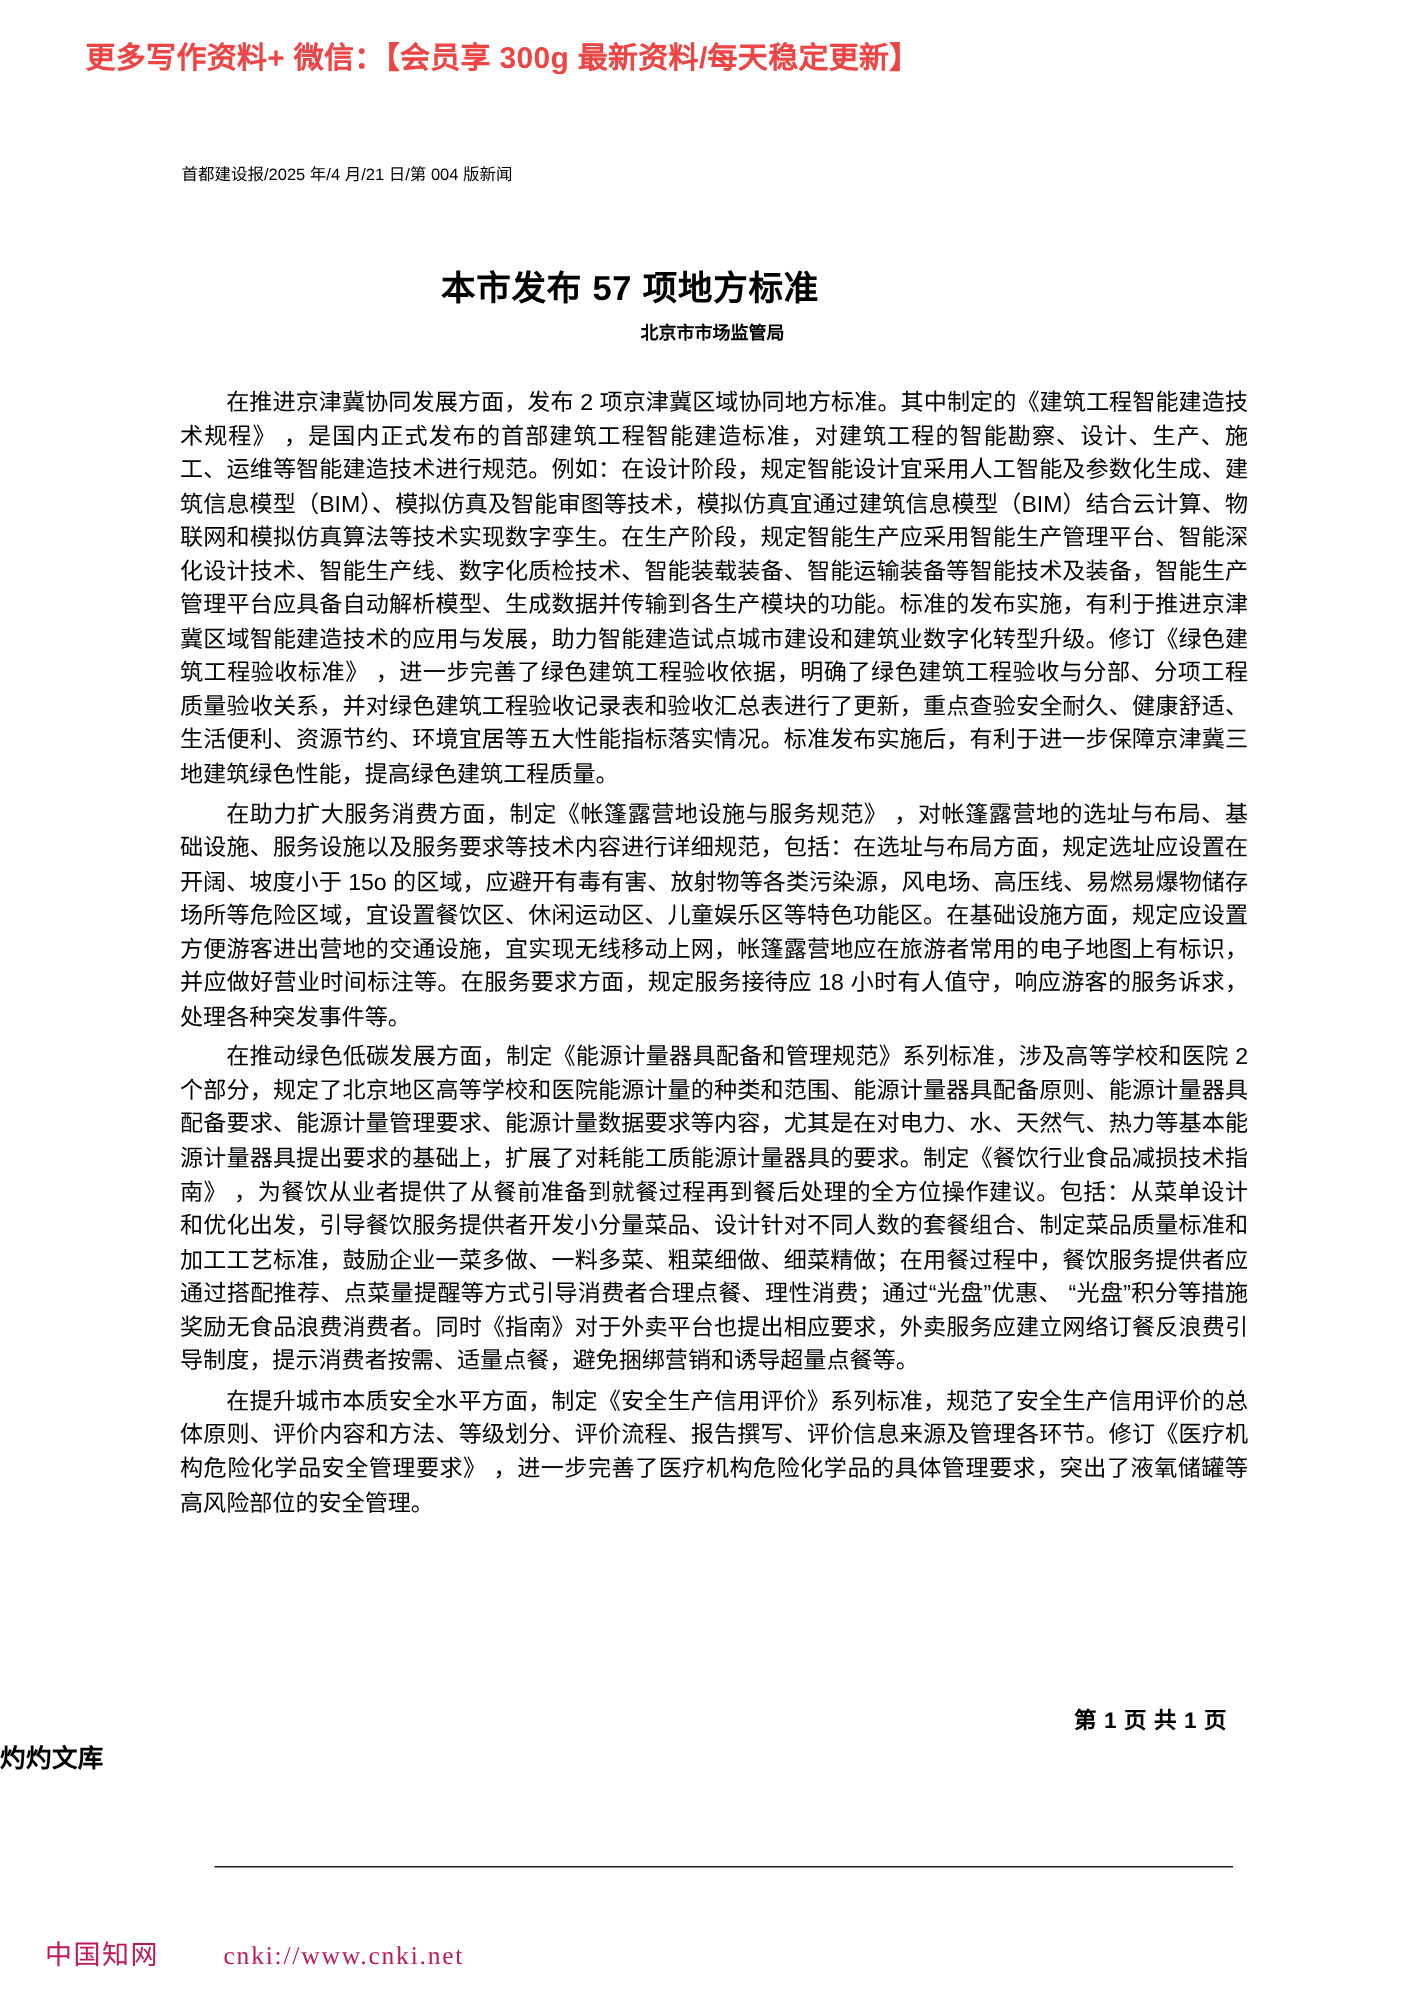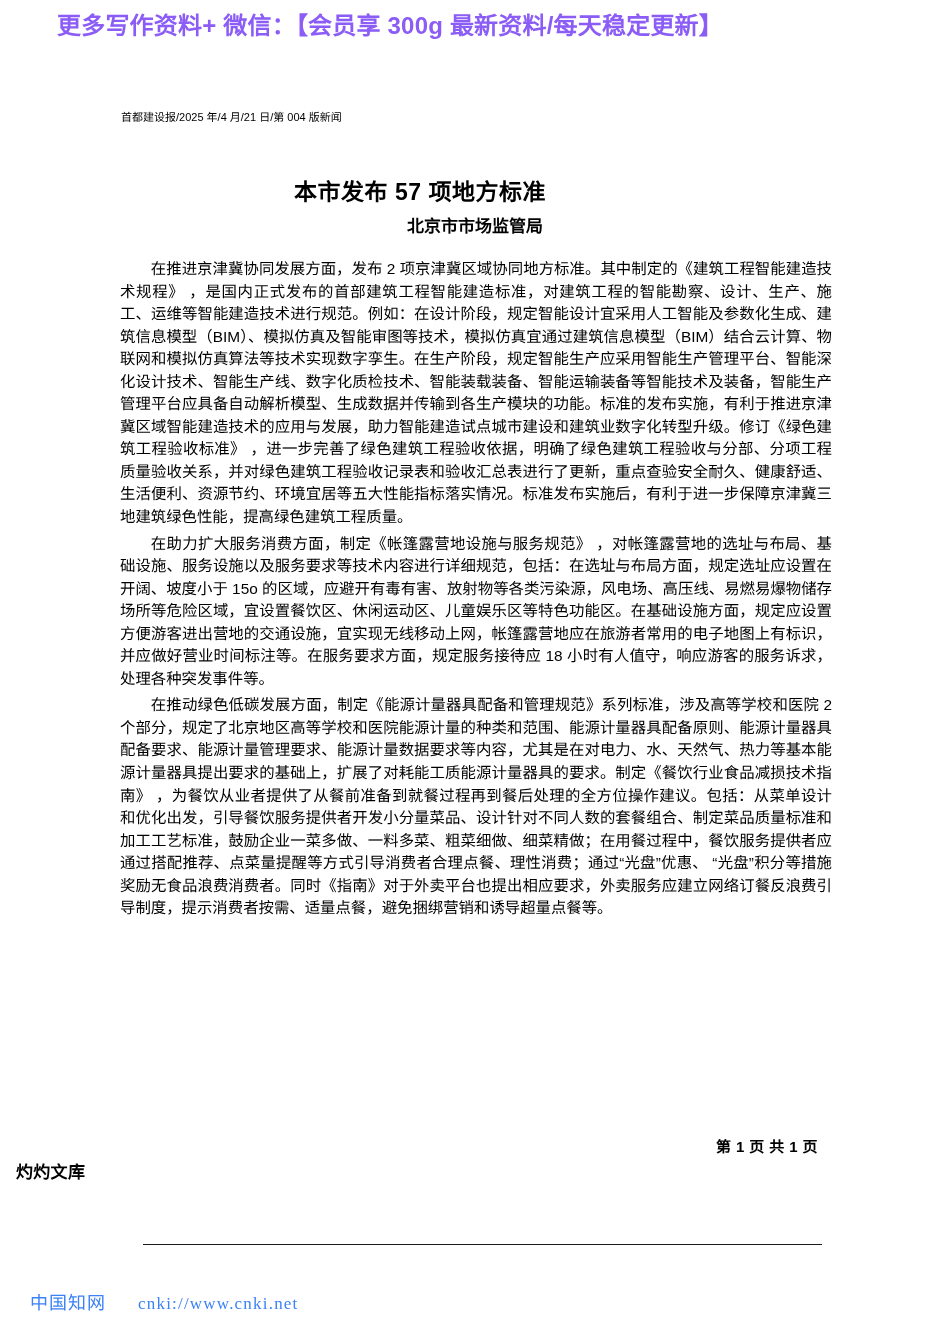--- a/index.html
+++ b/index.html
@@ -14,25 +14,25 @@
     position: relative;
     font-family: "Liberation Sans", "DejaVu Sans", sans-serif;
     color: #000000;
     overflow: hidden;
   }
 
   
   .promo-banner {
     position: absolute;
     left: 57px;
-    top: 6px;
+    top: 22px;
     width: 860px;
-    font-size: 24px;
+    font-size: 20px;
     font-weight: 700;
-    color: #8b5cf6;
+    color: #ef4444;
     letter-spacing: 0.2px;
     white-space: nowrap;
   }
 
   
   .source-line {
     position: absolute;
     left: 121px;
     top: 106px;
     width: 300px;
@@ -51,21 +51,21 @@
     font-size: 23px;
     font-weight: 700;
     letter-spacing: 0.5px;
   }
   .byline {
     position: absolute;
     left: 0;
     top: 212px;
     width: 950px;
     text-align: center;
-    font-size: 17px;
+    font-size: 12px;
     font-weight: 700;
   }
 
   
   .article-body {
     position: absolute;
     left: 120px;
     top: 258px;
     width: 712px;
   }
@@ -87,43 +87,43 @@
     right: 132px;
     top: 1106px;
     font-size: 15px;
     font-weight: 700;
     letter-spacing: 0.4px;
     white-space: nowrap;
     margin-top: 29px;
   }
   .library-watermark {
     position: absolute;
-    left: 16px;
+    left: 0px;
     top: 1158px;
     font-size: 17px;
     font-weight: 700;
     letter-spacing: 0.3px;
     white-space: nowrap;
   }
   .footer-rule {
     position: absolute;
     left: 143px;
     top: 1244px;
     width: 679px;
     height: 1px;
     background: #1a1a1a;
   }
   .cnki-watermark {
     position: absolute;
     left: 30px;
     top: 1288px;
     display: flex;
     align-items: baseline;
-    gap: 32px;
-    color: #3b82f6;
+    gap: 43px;
+    color: #be185d;
     white-space: nowrap;
   }
   .cnki-name {
     font-size: 18px;
     letter-spacing: 1px;
     font-family: "Liberation Serif", "DejaVu Serif", serif;
   }
   .cnki-url {
     font-size: 17px;
     letter-spacing: 1.2px;
@@ -137,20 +137,21 @@
 
 <div class="source-line">首都建设报/2025 年/4 月/21 日/第 004 版新闻</div>
 
 <h1 class="headline">本市发布 57 项地方标准</h1>
 <div class="byline">北京市市场监管局</div>
 
 <div class="article-body">
   <p class="para">在推进京津冀协同发展方面，发布 2 项京津冀区域协同地方标准。其中制定的《建筑工程智能建造技术规程》 ，是国内正式发布的首部建筑工程智能建造标准，对建筑工程的智能勘察、设计、生产、施工、运维等智能建造技术进行规范。例如：在设计阶段，规定智能设计宜采用人工智能及参数化生成、建筑信息模型（BIM）、模拟仿真及智能审图等技术，模拟仿真宜通过建筑信息模型（BIM）结合云计算、物联网和模拟仿真算法等技术实现数字孪生。在生产阶段，规定智能生产应采用智能生产管理平台、智能深化设计技术、智能生产线、数字化质检技术、智能装载装备、智能运输装备等智能技术及装备，智能生产管理平台应具备自动解析模型、生成数据并传输到各生产模块的功能。标准的发布实施，有利于推进京津冀区域智能建造技术的应用与发展，助力智能建造试点城市建设和建筑业数字化转型升级。修订《绿色建筑工程验收标准》 ，进一步完善了绿色建筑工程验收依据，明确了绿色建筑工程验收与分部、分项工程质量验收关系，并对绿色建筑工程验收记录表和验收汇总表进行了更新，重点查验安全耐久、健康舒适、生活便利、资源节约、环境宜居等五大性能指标落实情况。标准发布实施后，有利于进一步保障京津冀三地建筑绿色性能，提高绿色建筑工程质量。</p>
   <p class="para">在助力扩大服务消费方面，制定《帐篷露营地设施与服务规范》 ，对帐篷露营地的选址与布局、基础设施、服务设施以及服务要求等技术内容进行详细规范，包括：在选址与布局方面，规定选址应设置在开阔、坡度小于 15o 的区域，应避开有毒有害、放射物等各类污染源，风电场、高压线、易燃易爆物储存场所等危险区域，宜设置餐饮区、休闲运动区、儿童娱乐区等特色功能区。在基础设施方面，规定应设置方便游客进出营地的交通设施，宜实现无线移动上网，帐篷露营地应在旅游者常用的电子地图上有标识，并应做好营业时间标注等。在服务要求方面，规定服务接待应 18 小时有人值守，响应游客的服务诉求，处理各种突发事件等。</p>
   <p class="para">在推动绿色低碳发展方面，制定《能源计量器具配备和管理规范》系列标准，涉及高等学校和医院 2 个部分，规定了北京地区高等学校和医院能源计量的种类和范围、能源计量器具配备原则、能源计量器具配备要求、能源计量管理要求、能源计量数据要求等内容，尤其是在对电力、水、天然气、热力等基本能源计量器具提出要求的基础上，扩展了对耗能工质能源计量器具的要求。制定《餐饮行业食品减损技术指南》 ，为餐饮从业者提供了从餐前准备到就餐过程再到餐后处理的全方位操作建议。包括：从菜单设计和优化出发，引导餐饮服务提供者开发小分量菜品、设计针对不同人数的套餐组合、制定菜品质量标准和加工工艺标准，鼓励企业一菜多做、一料多菜、粗菜细做、细菜精做；在用餐过程中，餐饮服务提供者应通过搭配推荐、点菜量提醒等方式引导消费者合理点餐、理性消费；通过“光盘”优惠、 “光盘”积分等措施奖励无食品浪费消费者。同时《指南》对于外卖平台也提出相应要求，外卖服务应建立网络订餐反浪费引导制度，提示消费者按需、适量点餐，避免捆绑营销和诱导超量点餐等。</p>
+  <p class="para">在提升城市本质安全水平方面，制定《安全生产信用评价》系列标准，规范了安全生产信用评价的总体原则、评价内容和方法、等级划分、评价流程、报告撰写、评价信息来源及管理各环节。修订《医疗机构危险化学品安全管理要求》 ，进一步完善了医疗机构危险化学品的具体管理要求，突出了液氧储罐等高风险部位的安全管理。</p>
 </div>
 
 <div class="page-indicator">第 1 页 共 1 页</div>
 
 <div class="library-watermark">灼灼文库</div>
 
 <div class="footer-rule"></div>
 
 <div class="cnki-watermark">
   <span class="cnki-name">中国知网</span>

